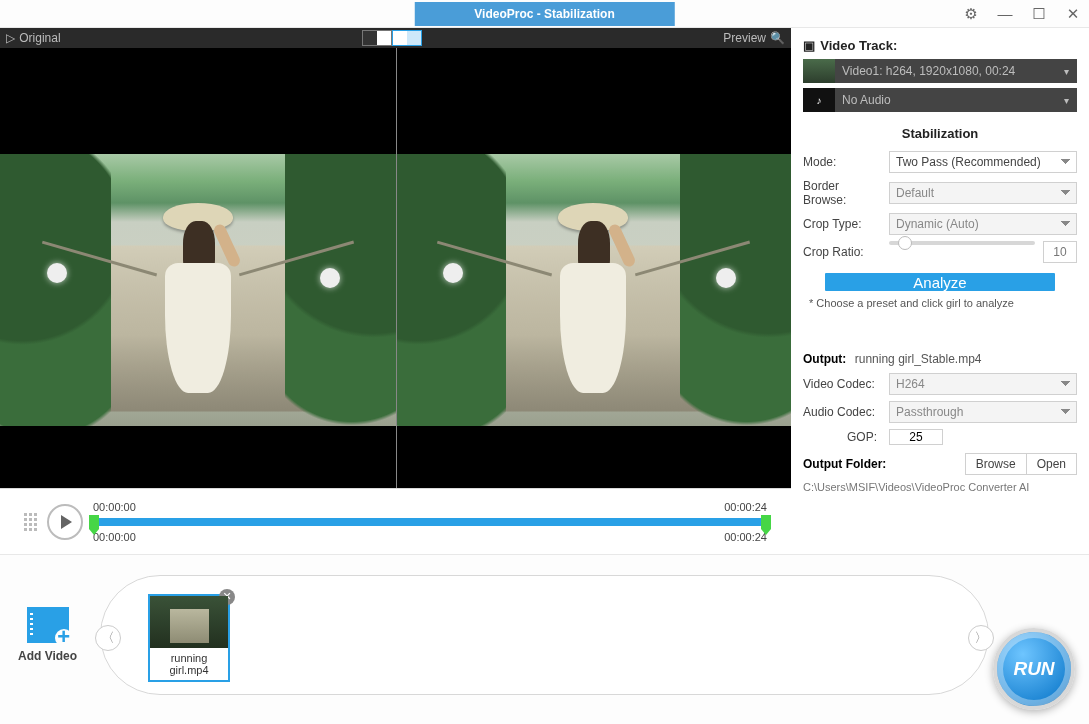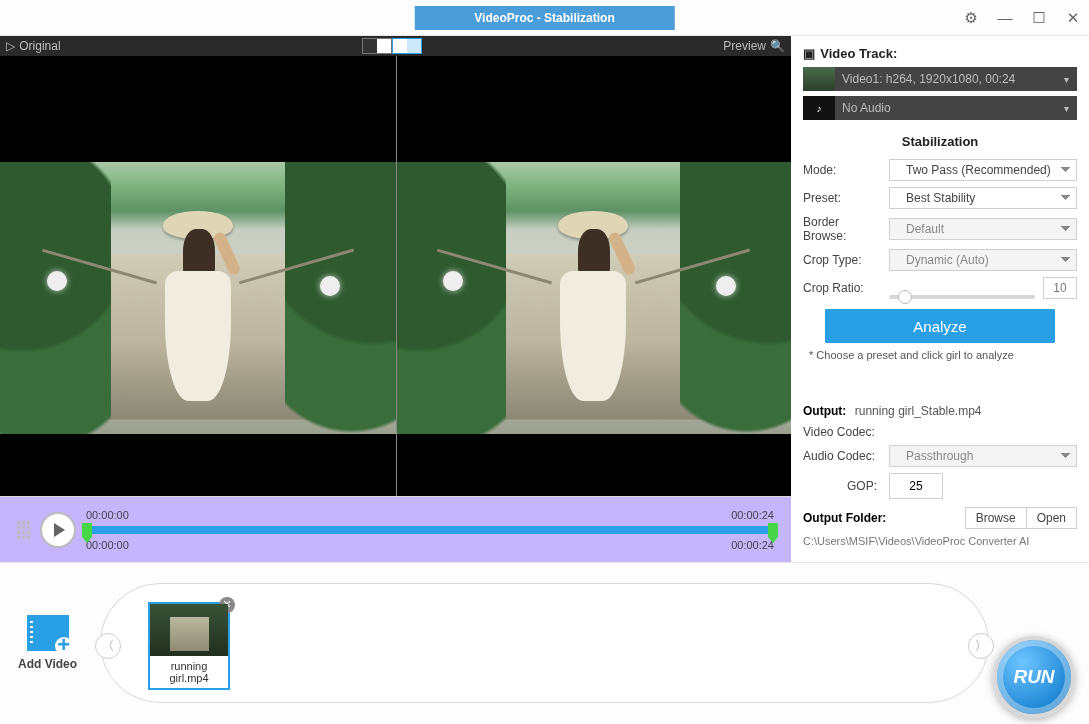--- a/index.html
+++ b/index.html
@@ -1,19 +1,19 @@
 <!DOCTYPE html>
 <html><head>
 <meta charset="utf-8">
 <style>
 * { margin:0; padding:0; box-sizing:border-box; font-family:Arial,Helvetica,sans-serif; }
 body { width:1089px; height:724px; background:#fff; overflow:hidden; position:relative; }
 
 
-.titlebar { height:36px; background:#fdfdfd; display:flex; align-items:center; position:relative; border-bottom:1px solid #e8e8e8; }
+.titlebar { height:28px; background:#fdfdfd; display:flex; align-items:center; position:relative; border-bottom:1px solid #e8e8e8; }
 .title-pill { position:absolute; left:50%; transform:translateX(-50%); background:#4a9dd8; color:#fff; font-size:12px; padding:5px 60px; border-radius:0; font-weight:bold; }
 .win-controls { position:absolute; right:6px; display:flex; gap:14px; align-items:center; }
 .win-controls .win-btn { width:20px; height:20px; display:flex; align-items:center; justify-content:center; color:#666; cursor:pointer; font-size:15px; }
 
 
 .main { display:flex; height:526px; }
 .preview-area { width:791px; background:#000; position:relative; display:flex; flex-direction:column; }
 .right-panel { width:298px; background:#fff; padding:10px 12px; position:relative; overflow:hidden; }
 
 
@@ -39,56 +39,56 @@
 .woman .hair { position:absolute; top:18px; left:30px; width:32px; height:55px; background:#3d2f23; border-radius:40% 40% 30% 30%; }
 .woman .dress { position:absolute; top:60px; left:12px; width:66px; height:130px; background:#f0ede0; border-radius:20% 20% 35% 35% / 10% 10% 60% 60%; }
 .woman .arm { position:absolute; top:20px; right:10px; width:12px; height:45px; background:#d3b28a; border-radius:6px; transform:rotate(-25deg); }
 .lamp { position:absolute; width:20px; height:20px; background:#eee; border-radius:50%; box-shadow:0 0 6px rgba(255,255,255,.7); }
 .lamp.la { left:12%; top:40%; } .lamp.lb { right:14%; top:42%; }
 .rail { position:absolute; top:38%; height:3px; background:#8c8874; }
 .rail.l { left:10%; width:30%; transform:rotate(16deg); }
 .rail.r { right:10%; width:30%; transform:rotate(-16deg); }
 
 
-.controls { height:66px; background:#c4b5fd; display:flex; align-items:center; padding:0 17px; gap:10px; border-top:1px solid #d9d9d9; }
+.controls { height:66px; background:#ffffff; display:flex; align-items:center; padding:0 24px; gap:10px; border-top:1px solid #d9d9d9; }
 .grip { display:flex; flex-direction:column; gap:2px; }
 .grip span { width:3px; height:3px; background:#bbb; display:block; }
 .gripwrap { display:flex; gap:2px; }
 .play-btn { width:36px; height:36px; border:2px solid #bcbcbc; border-radius:50%; display:flex; align-items:center; justify-content:center; cursor:pointer; background:#fff; }
 .play-btn .tri { width:0; height:0; border-left:11px solid #646464; border-top:7px solid transparent; border-bottom:7px solid transparent; margin-left:3px; }
 .timeline-wrap { flex:1; position:relative; font-size:11px; color:#444; }
 .tl-labels { display:flex; justify-content:space-between; }
 .tl-track { height:8px; background:#29a0e6; border-radius:2px; margin:5px 0; position:relative; }
 .tl-handle { position:absolute; top:-3px; width:10px; height:14px; background:#46d646; }
 .tl-handle::after { content:""; position:absolute; top:14px; left:0; width:0; height:0; border-left:5px solid transparent; border-right:5px solid transparent; border-top:6px solid #46d646; }
 .tl-handle.left { left:-4px; } .tl-handle.right { right:-4px; }
 .tl-sub { display:flex; justify-content:space-between; }
 
 
 .rp-row { display:flex; align-items:center; font-size:12px; color:#444; margin-bottom:6px; gap:12px; }
 .rp-label { width:74px; flex-shrink:0; }
-.rp-sel { flex:1; background:#fff; border:1px solid #d0d0d0; height:22px; padding:2px 16px; font-size:12px; color:#444; appearance:none; background-image:linear-gradient(45deg,transparent 48%,#888 48%),linear-gradient(-45deg,transparent 48%,#888 48%); background-position:right 10px top 7px, right 6px top 7px; background-size:5px 5px; background-repeat:no-repeat; cursor:pointer; }
+.rp-sel { flex:1; background:#fff; border:1px solid #d0d0d0; height:22px; padding:2px 6px; font-size:12px; color:#444; appearance:none; background-image:linear-gradient(45deg,transparent 48%,#888 48%),linear-gradient(-45deg,transparent 48%,#888 48%); background-position:right 10px top 7px, right 6px top 7px; background-size:5px 5px; background-repeat:no-repeat; cursor:pointer; }
 .rp-sel.muted { color:#888; background-color:#f4f4f4; }
 .vt-head { font-size:13px; font-weight:bold; color:#222; display:flex; align-items:center; gap:5px; margin-bottom:6px; margin-top:0; }
 .vt-sel { display:flex; align-items:center; background:#444; color:#bdbdbd; height:24px; width:100%; margin-bottom:5px; position:relative; cursor:pointer; }
 .vt-sel .thumb { width:32px; height:24px; background:linear-gradient(#4a6b4a,#2d3e2d); margin-right:7px; position:relative; }
 .vt-sel .thumb.audio { background:#111; display:flex; align-items:center; justify-content:center; color:#fff; font-size:10px; }
 .vt-sel .txt { font-size:12px; }
 .vt-sel .car { position:absolute; right:8px; color:#bdbdbd; font-size:10px; }
 .section-title { text-align:center; font-weight:bold; font-size:13px; color:#222; margin:14px 0 10px; }
-.crop-slider-wrap { display:flex; align-items:flex-end; gap:8px; flex:1; }
+.crop-slider-wrap { display:flex; align-items:flex-start; gap:8px; flex:1; }
 .crop-slider { flex:1; height:4px; background:#d7d7d7; border-radius:2px; position:relative; cursor:pointer; }
 .crop-slider .knob { position:absolute; left:6%; top:-5px; width:14px; height:14px; background:#fff; border:1px solid #bbb; border-radius:50%; }
 .crop-val { width:34px; height:22px; border:1px solid #d0d0d0; text-align:center; font-size:12px; color:#777; }
-.analyze-btn { width:230px; height:34px; background:#29a0e6; color:#fff; border:none; border-radius:1px; font-size:15px; cursor:pointer; margin:10px auto 6px; display:block; }
+.analyze-btn { width:230px; height:18px; background:#29a0e6; color:#fff; border:none; border-radius:1px; font-size:15px; cursor:pointer; margin:10px auto 6px; display:block; }
 .hint { font-size:11px; color:#555; margin-left:6px; }
 .out-block { margin-top:40px; }
 .out-label { font-size:12px; font-weight:bold; }
 .out-val { font-size:12px; color:#555; margin-left:4px; }
-.gop-in { width:54px; height:26px; border:1px solid #d0d0d0; text-align:center; font-size:12px; }
+.gop-in { width:54px; height:16px; border:1px solid #d0d0d0; text-align:center; font-size:12px; }
 .folder-row { display:flex; align-items:center; justify-content:space-between; margin-top:8px; }
 .folder-btns { display:flex; }
 .fbtn { font-size:12px; color:#444; padding:3px 10px; border:1px solid #d0d0d0; background:#fff; cursor:pointer; }
 .fbtn + .fbtn { border-left:none; }
 .path { font-size:11px; color:#777; margin-top:6px; }
 
 
 .bottom { height:170px; background:#fdfdfd; position:relative; border-top:1px solid #e8e8e8; }
 .curve { position:absolute; left:100px; right:100px; top:20px; height:120px; border:1px solid #d8d8d8; border-radius:70px; background:#fff; }
 .nav-circ { position:absolute; top:70px; width:26px; height:26px; border:1px solid #ccc; border-radius:50%; background:#fff; display:flex; align-items:center; justify-content:center; color:#888; cursor:pointer; font-size:13px; }
@@ -232,24 +232,20 @@
       <span class="car">▾</span>
     </div>
 
     <div class="section-title">Stabilization</div>
 
     <div class="rp-row">
       <span class="rp-label">Mode:</span>
       <select class="rp-sel"><option>Two Pass (Recommended)</option></select>
     </div>
     <div class="rp-row">
-      <span class="rp-label">Preset:</span>
-      <select class="rp-sel"><option>Best Stability</option></select>
-    </div>
-    <div class="rp-row">
       <span class="rp-label">Border Browse:</span>
       <select class="rp-sel muted"><option>Default</option></select>
     </div>
     <div class="rp-row">
       <span class="rp-label">Crop Type:</span>
       <select class="rp-sel muted"><option>Dynamic (Auto)</option></select>
     </div>
     <div class="rp-row">
       <span class="rp-label">Crop Ratio:</span>
       <div class="crop-slider-wrap">
@@ -262,20 +258,21 @@
     <button class="analyze-btn">Analyze</button>
     <div class="hint">* Choose a preset and click girl to analyze</div>
 
     <div class="out-block">
       <div style="margin-bottom:6px">
         <span class="out-label">Output:</span>
         <span class="out-val">running girl_Stable.mp4</span>
       </div>
       <div class="rp-row">
         <span class="rp-label">Video Codec:</span>
+        <select class="rp-sel muted"><option>H264</option></select>
       </div>
       <div class="rp-row">
         <span class="rp-label">Audio Codec:</span>
         <select class="rp-sel muted"><option>Passthrough</option></select>
       </div>
       <div class="rp-row">
         <span class="rp-label" style="text-align:right">GOP:</span>
         <input class="gop-in" value="25" style="">
       </div>
       <div class="folder-row">

